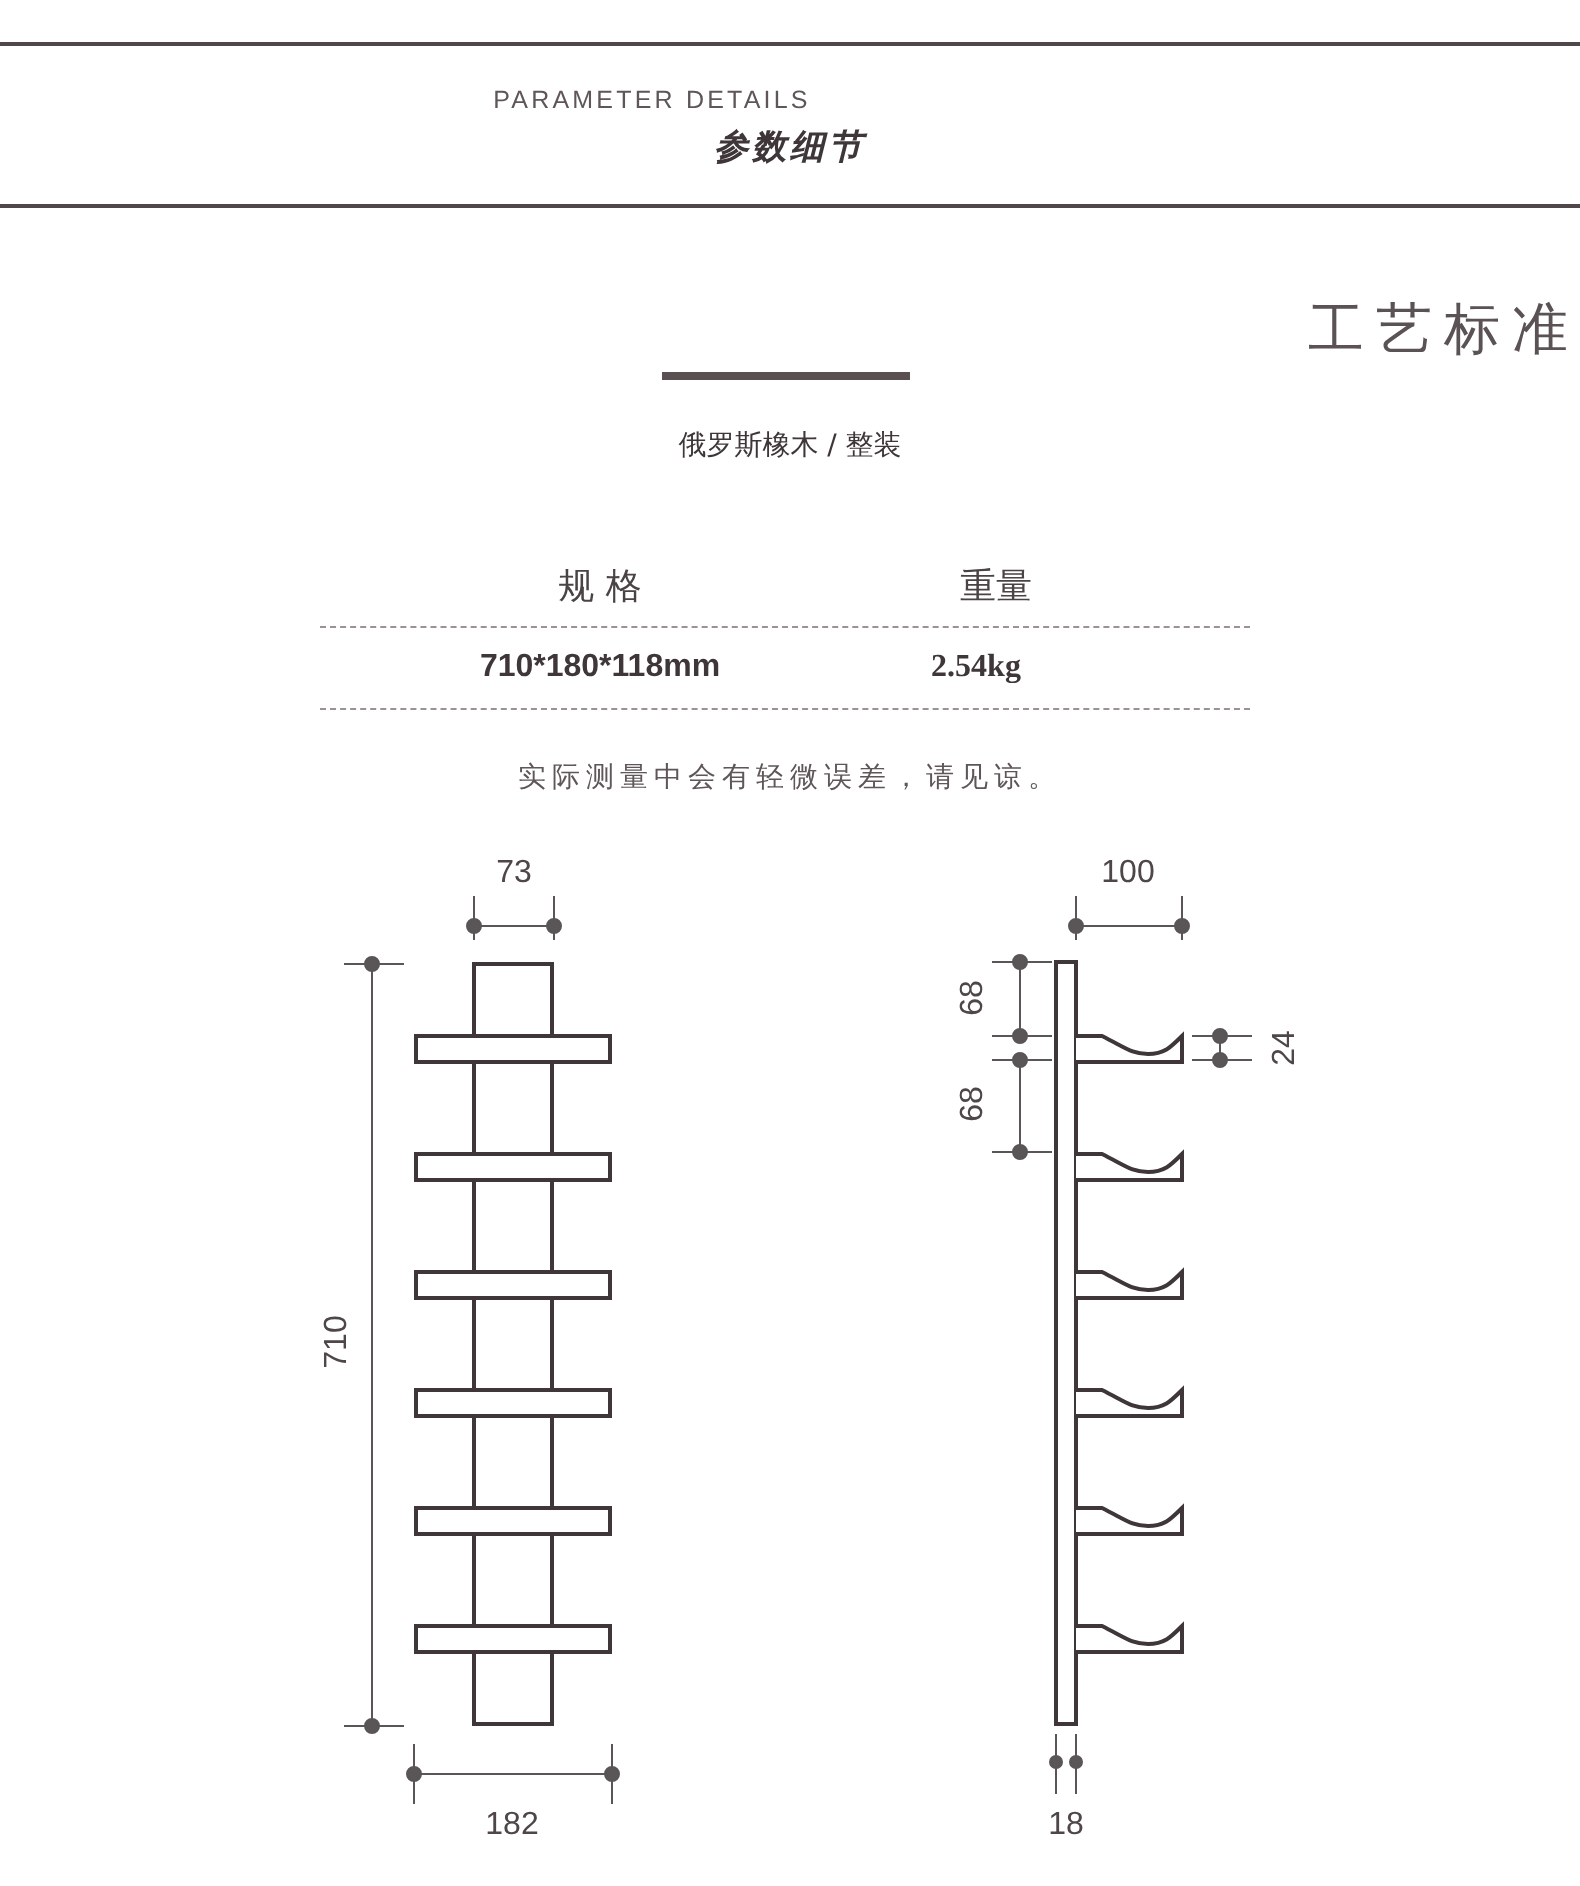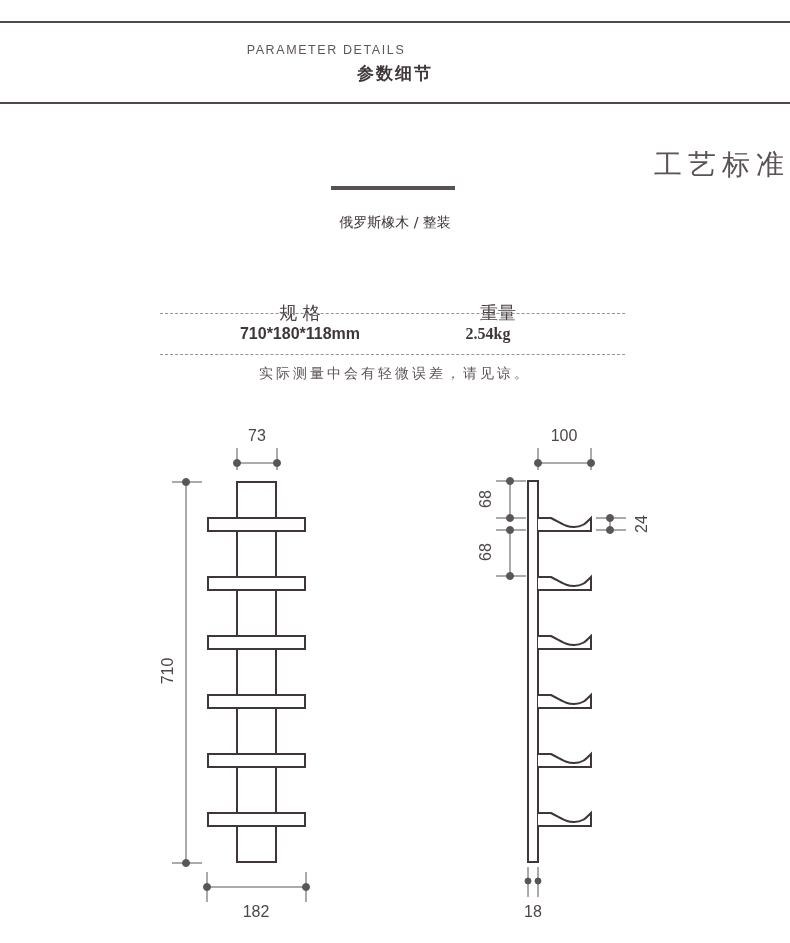--- a/index.html
+++ b/index.html
@@ -2,30 +2,30 @@
 <html><head>
 <meta charset="utf-8">
 <style>
   html, body { margin:0; padding:0; background:#ffffff; }
   body { width:790px; height:943px; position:relative; overflow:hidden;
          font-family:"Liberation Sans", "DejaVu Sans", sans-serif; color:#4a4244; }
   .hline { position:absolute; left:0; width:790px; height:2px; background:#4f4749; }
   .en-title { position:absolute; top:43px; left:0; width:652px; text-align:center;
               font-size:12.5px; letter-spacing:1.6px; color:#5e5658; }
   .cn-title { position:absolute; top:62px; left:0; width:790px; text-align:center;
-              font-size:17px; font-weight:bold; letter-spacing:2px; color:#3e3638; font-family:"DejaVu Sans", sans-serif; }
+              font-size:17px; font-weight:bold; letter-spacing:2px; color:#3e3638; font-family:"DejaVu Sans", sans-serif;font-style:italic; }
   .craft-title { position:absolute; top:146px; left:0; width:790px; text-align:right;
                  font-size:28px; letter-spacing:6px; color:#5a5254; font-family:"DejaVu Sans", sans-serif; font-weight:300; }
   .craft-underline { position:absolute; top:186px; left:331px; width:124px; height:4px; background:#5a4f51; }
   .material { position:absolute; top:214px; left:0; width:790px; text-align:center;
               font-size:14px; font-weight:normal; color:#3e3638; font-family:"DejaVu Sans", sans-serif; }
-  .th { position:absolute; top:281px; font-size:18px; color:#4a4244; font-family:"DejaVu Sans", sans-serif; text-align:center;margin-top:20px; }
+  .th { position:absolute; top:281px; font-size:18px; color:#4a4244; font-family:"DejaVu Sans", sans-serif; text-align:center; }
   .td { position:absolute; top:325px; font-size:16px; font-weight:bold; color:#3e3638; text-align:center; }
   .dash { position:absolute; left:160px; width:465px; height:0; border-top:1px dashed #9a9294; }
-  .note { position:absolute; top:365px; left:0; width:790px; text-align:center; font-size:14px;
+  .note { position:absolute; top:380px; left:0; width:790px; text-align:center; font-size:14px;
           letter-spacing:3px; color:#5e5658; font-family:"DejaVu Sans", sans-serif; }
   svg { position:absolute; left:0; top:0; }
   .dimtxt { font-family:"Liberation Sans", "DejaVu Sans", sans-serif; font-size:16px; fill:#4e4648; }
 </style>
 </head>
 <body>
 
 <div class="hline" style="top:21px;"></div>
 <div class="en-title">PARAMETER DETAILS</div>
 <div class="cn-title">参数细节</div>

